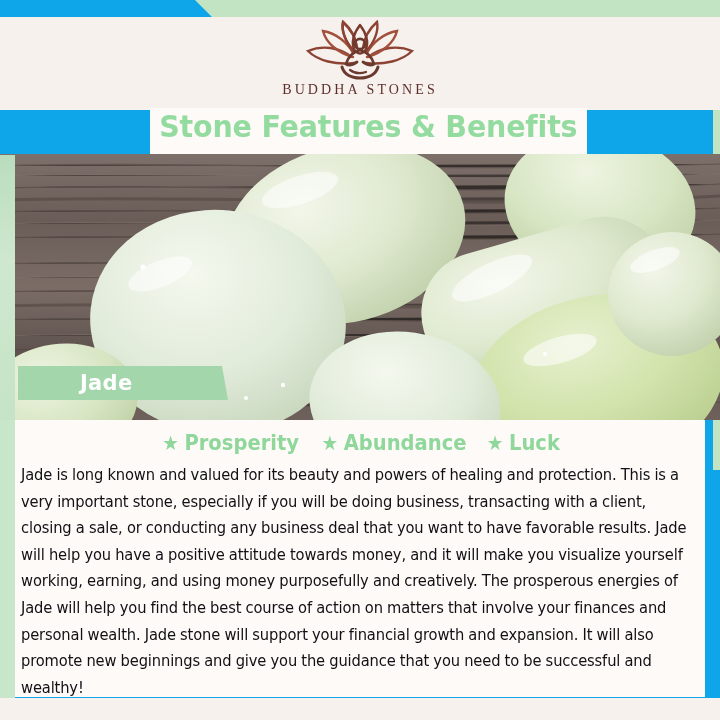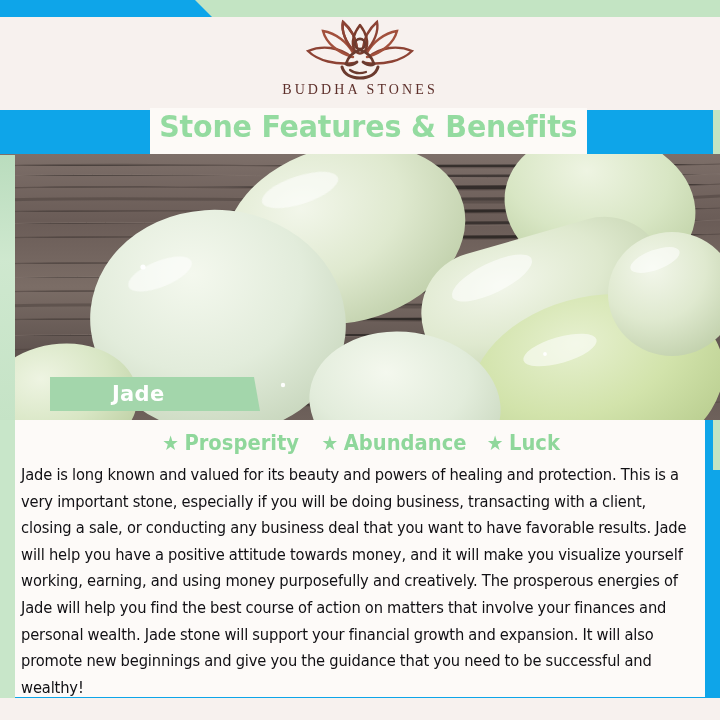--- a/index.html
+++ b/index.html
@@ -66,24 +66,24 @@
 
   
   .photo{
     position:absolute;left:0;top:154px;width:720px;height:266px;overflow:hidden;
     background:#6f625c;
   }
   .photo svg{display:block;width:720px;height:266px;}
 
   
   .jade-band{
-    position:absolute;left:18px;top:377px;width:210px;height:34px;
+    position:absolute;left:18px;top:366px;width:210px;height:34px;
     background:#a3d6ab;
     clip-path:polygon(0 0, 204px 0, 210px 34px, 0 34px);
-    display:flex;align-items:center;margin-left:32px;
+    display:flex;align-items:center;
   }
   .jade-text{
     font-family:"DejaVu Sans", sans-serif;
     font-weight:bold;font-size:21px;color:#ffffff;
     margin-left:62px;letter-spacing:.3px;
   }
 
   
   .content{
     position:absolute;left:15px;top:420px;width:690px;height:277px;

